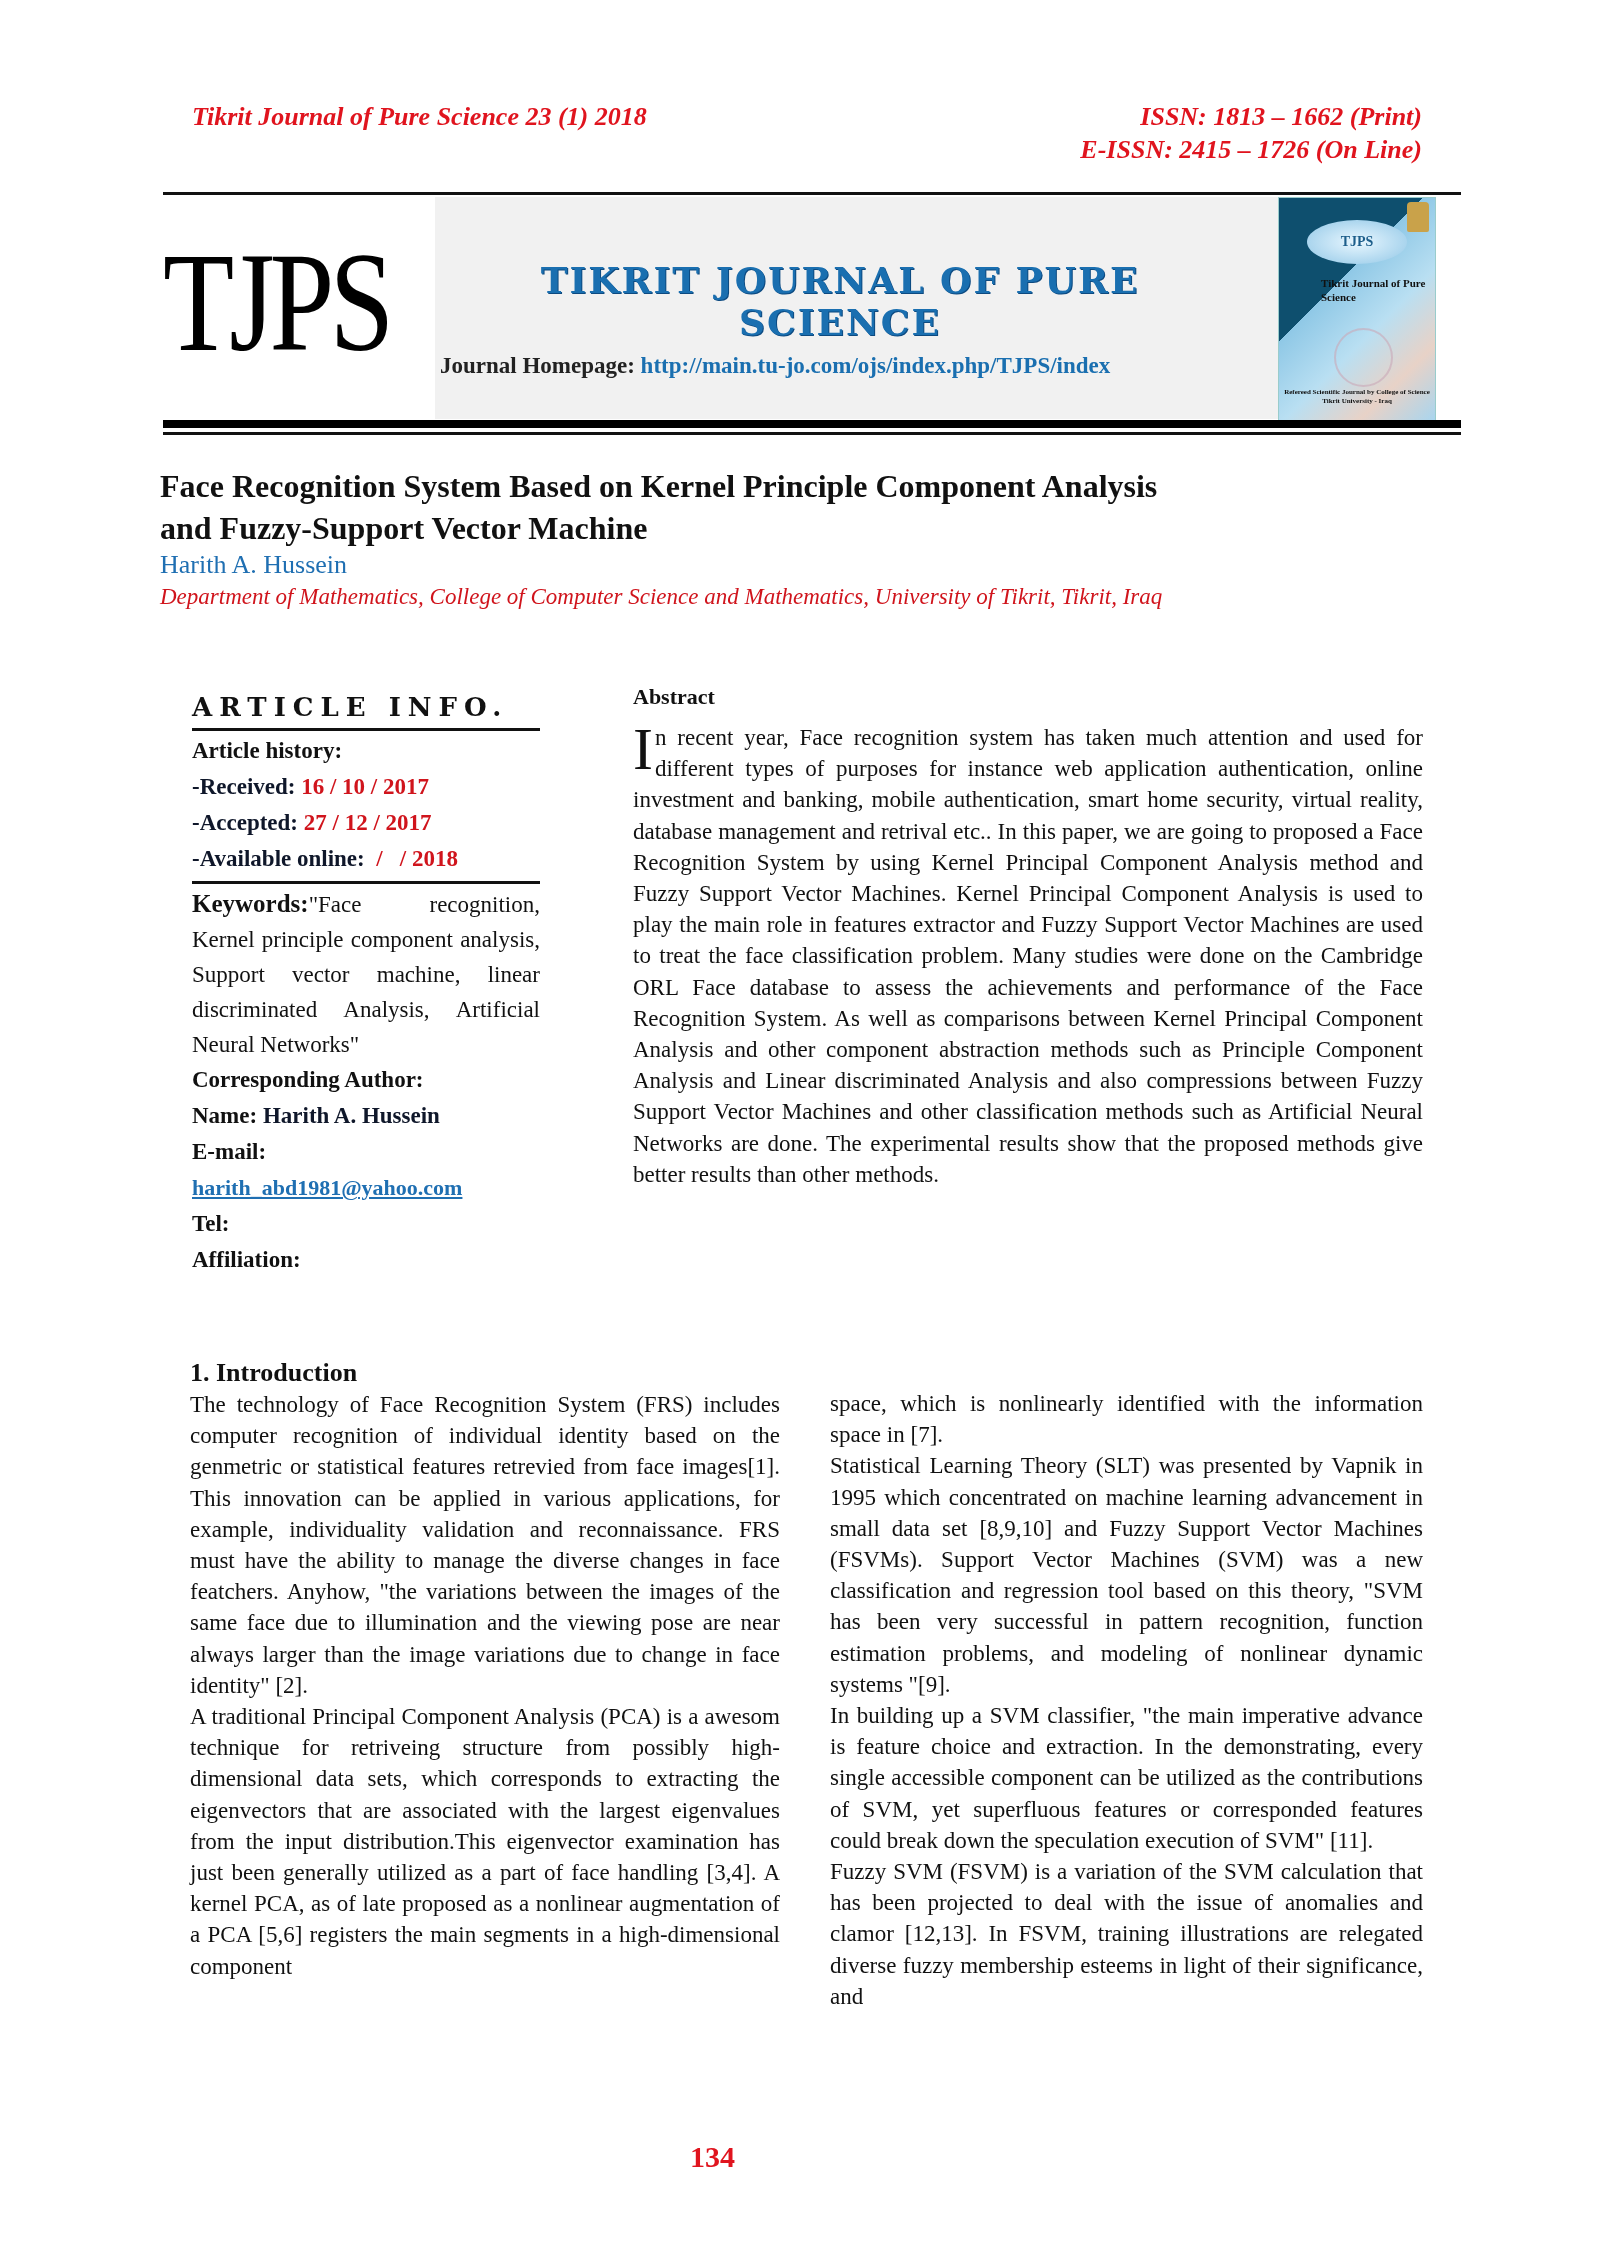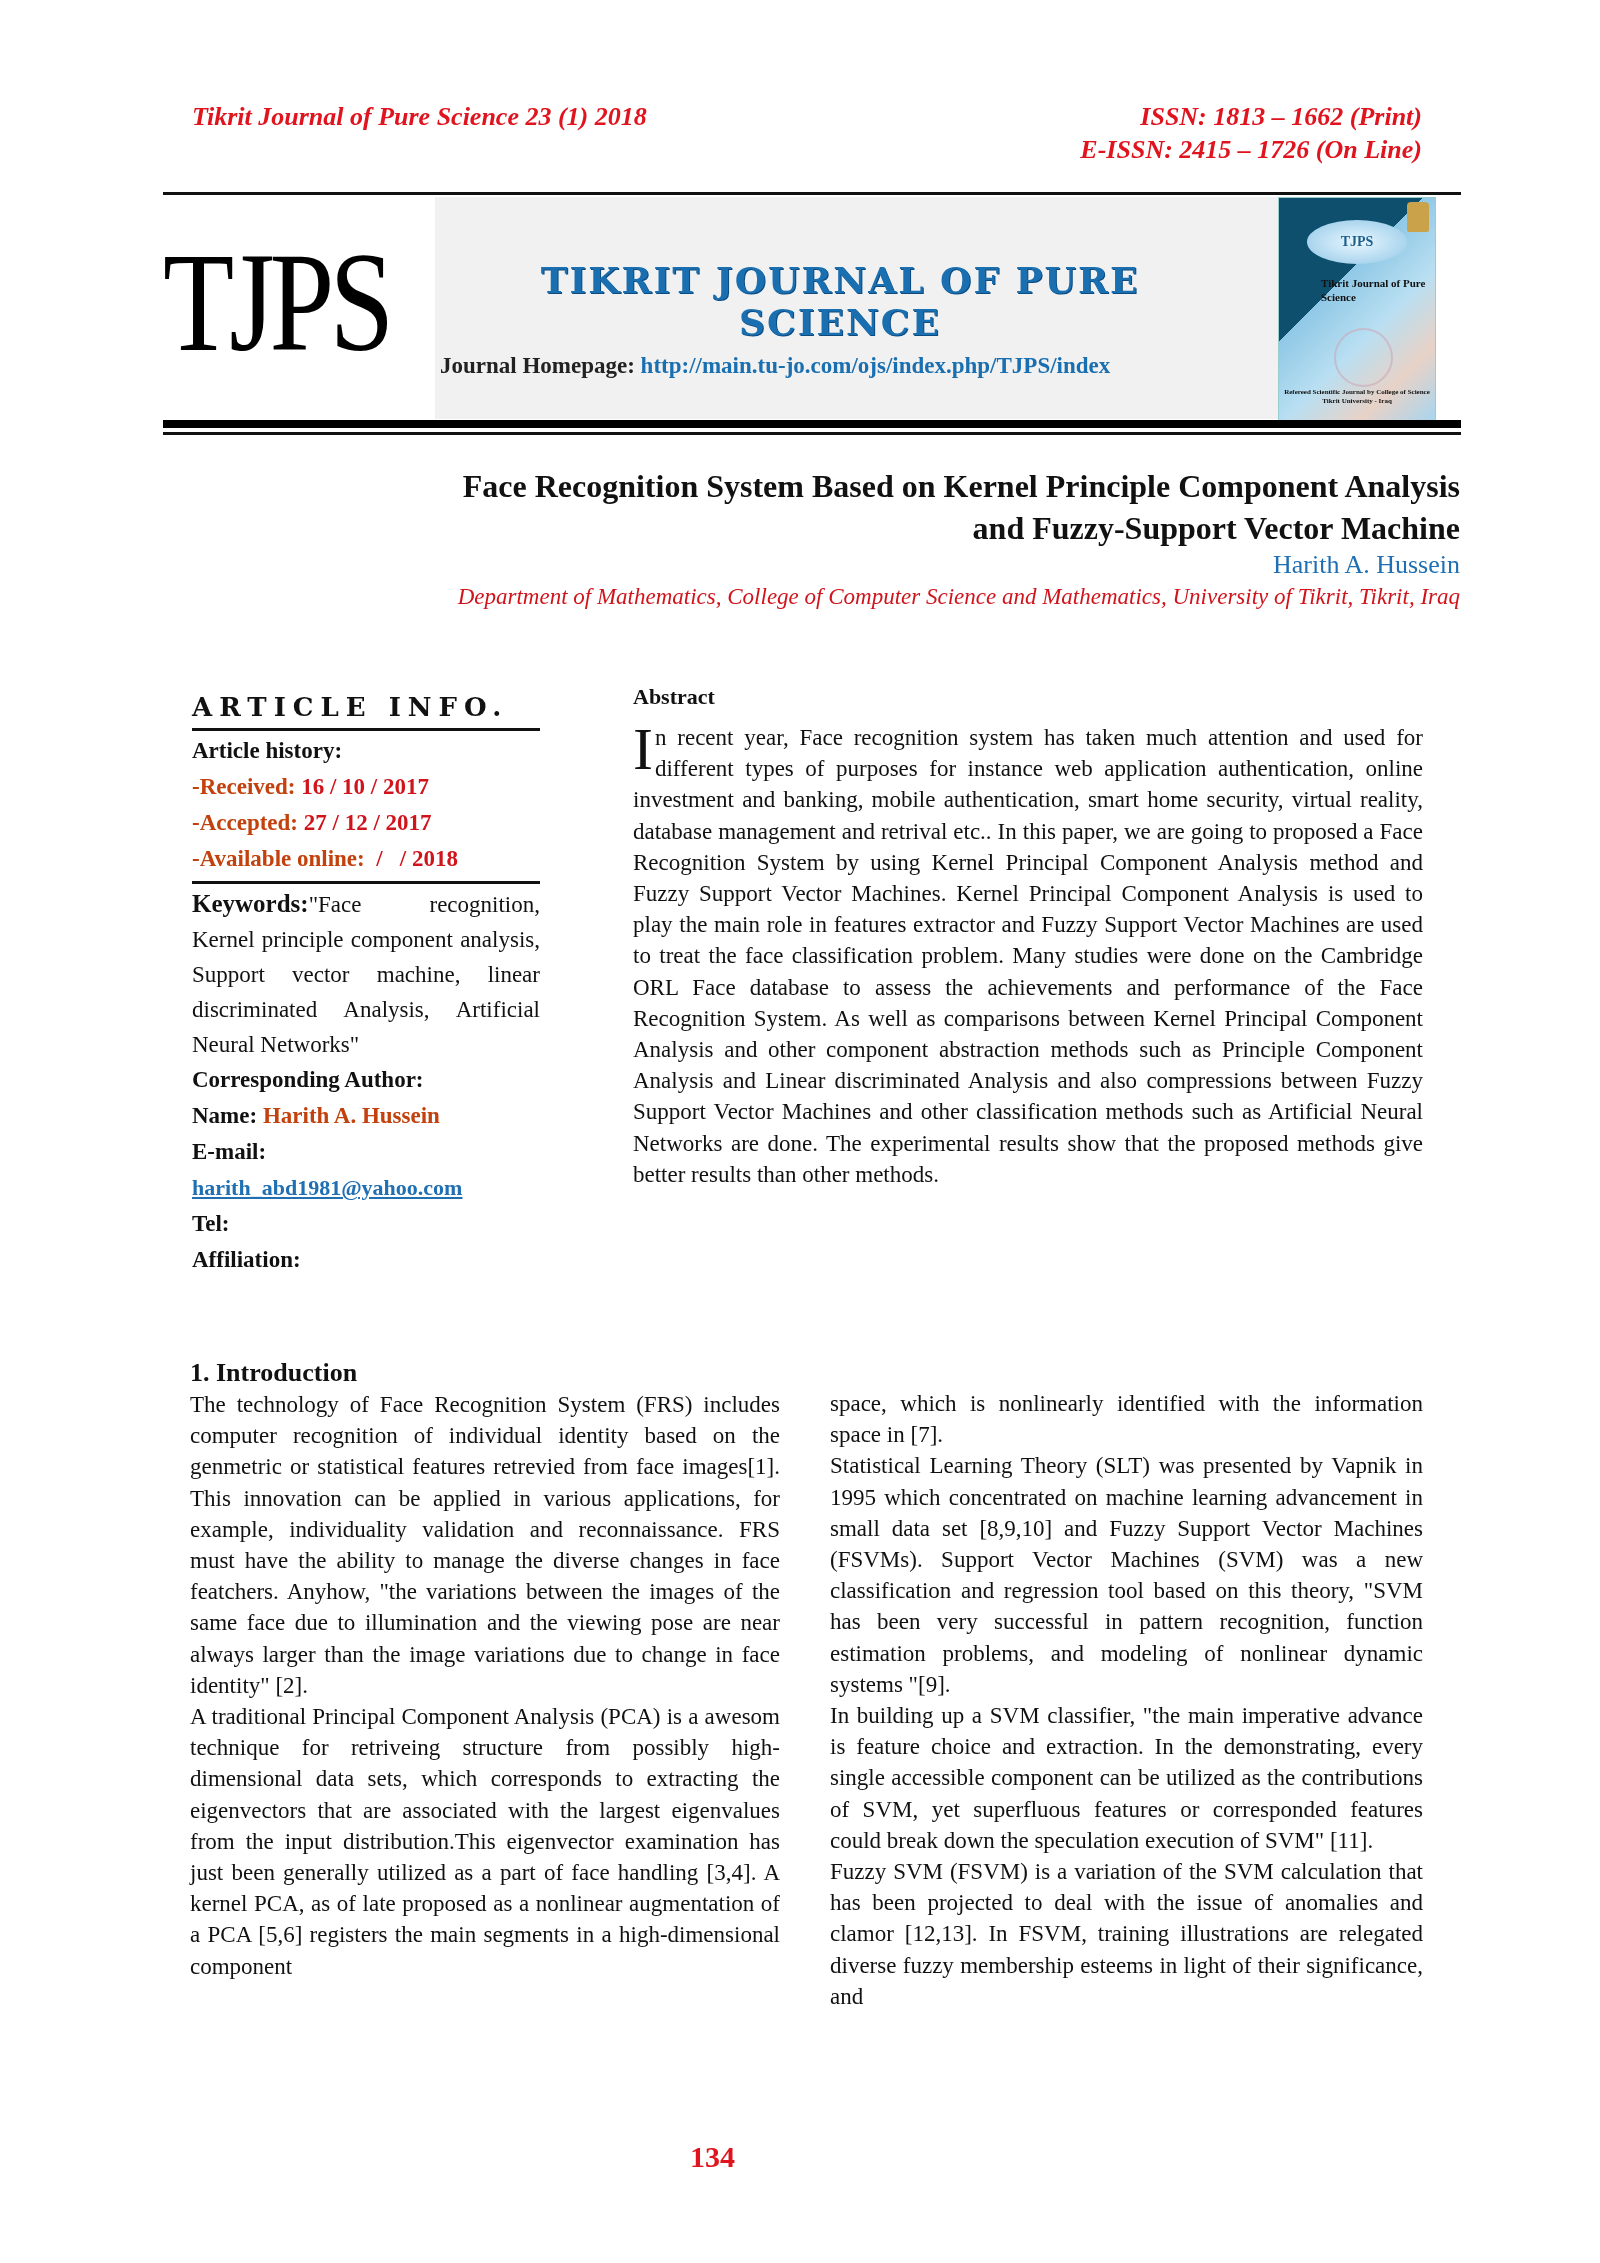--- a/index.html
+++ b/index.html
@@ -30,32 +30,32 @@
                      background: linear-gradient(135deg, #0e4f6e 0%, #0e4f6e 38%, #8fc8e6 38%, #b9dff2 60%, #e8d2c7 80%, #a9d5ee 100%);
                      border: 1px solid #9cc; overflow: hidden; }
   .cover .oval { position: absolute; top: 22px; left: 28px; width: 100px; height: 44px; border-radius: 50%;
                  background: radial-gradient(#e9f7ff, #8fc6e6); color: #1d5e8b; font-weight: bold; font-size: 14px;
                  text-align: center; line-height: 44px; }
   .cover .ctitle { position: absolute; top: 78px; left: 42px; width: 110px; color: #111; font-weight: bold; font-size: 11px; line-height: 14px; }
   .cover .emblem { position: absolute; top: 4px; right: 6px; width: 22px; height: 30px; background: #c9a24a; border-radius: 4px 4px 2px 2px; }
   .cover .seal { position: absolute; top: 130px; left: 55px; width: 55px; height: 55px; border-radius: 50%; border: 2px solid #c9a9b8; opacity: 0.6; }
   .cover .cfoot { position: absolute; top: 190px; left: 5px; width: 146px; font-size: 7px; line-height: 9px; text-align: center; color: #111; font-weight: bold; }
 
-  .title-block { position: absolute; top: 465px; left: 160px; width: 1300px; text-align: right; }
+  .title-block { position: absolute; top: 465px; left: 160px; width: 1300px; text-align: left; }
   .title-block .paper-title { font-size: 32px; font-weight: bold; line-height: 42px; margin: 0; color: #111; }
   .title-block .author { font-size: 26px; color: #1f6fb2; line-height: 30px; margin-top: 1px; }
   .title-block .affil { font-size: 23px; color: #d0141c; font-style: italic; line-height: 34px; }
   .title-block .doi { font-size: 23px; font-weight: bold; line-height: 30px; color: #111; }
   .title-block .doi a { color: #1f4fc8; text-decoration: underline; }
 
   .article-info { position: absolute; top: 690px; left: 192px; width: 348px; font-size: 23px; }
   .article-info .heading { font-family: "DejaVu Serif", serif; font-weight: bold; font-size: 26px; letter-spacing: 7px; line-height: 34px; color: #111; }
   .article-info .rule { height: 3px; background: #111; margin: 4px 0 2px 0; }
   .article-info .row { line-height: 36px; font-weight: bold; }
-  .article-info .blue { color: #c2410c; }
+  .article-info .blue { color: #0f172a; }
   .article-info .red { color: #d0141c; }
   .article-info .keywords { font-size: 23px; line-height: 35px; text-align: justify; text-align-last: left; margin-top: 2px; }
   .article-info .keywords b { font-size: 25px; }
   .article-info .email a { color: #1f6fb2; text-decoration: underline; font-weight: bold; font-size: 22px; }
 
   .abstract { position: absolute; top: 680px; left: 633px; width: 790px; }
   .abstract .abs-head { font-size: 22px; font-weight: bold; line-height: 34px; }
   .abstract .abs-body { font-size: 23px; line-height: 31.2px; text-align: justify; margin-top: 8px; }
   .abstract .dropcap { font-size: 60px; line-height: 46px; float: left; margin: 4px 2px 0 0; }
 

